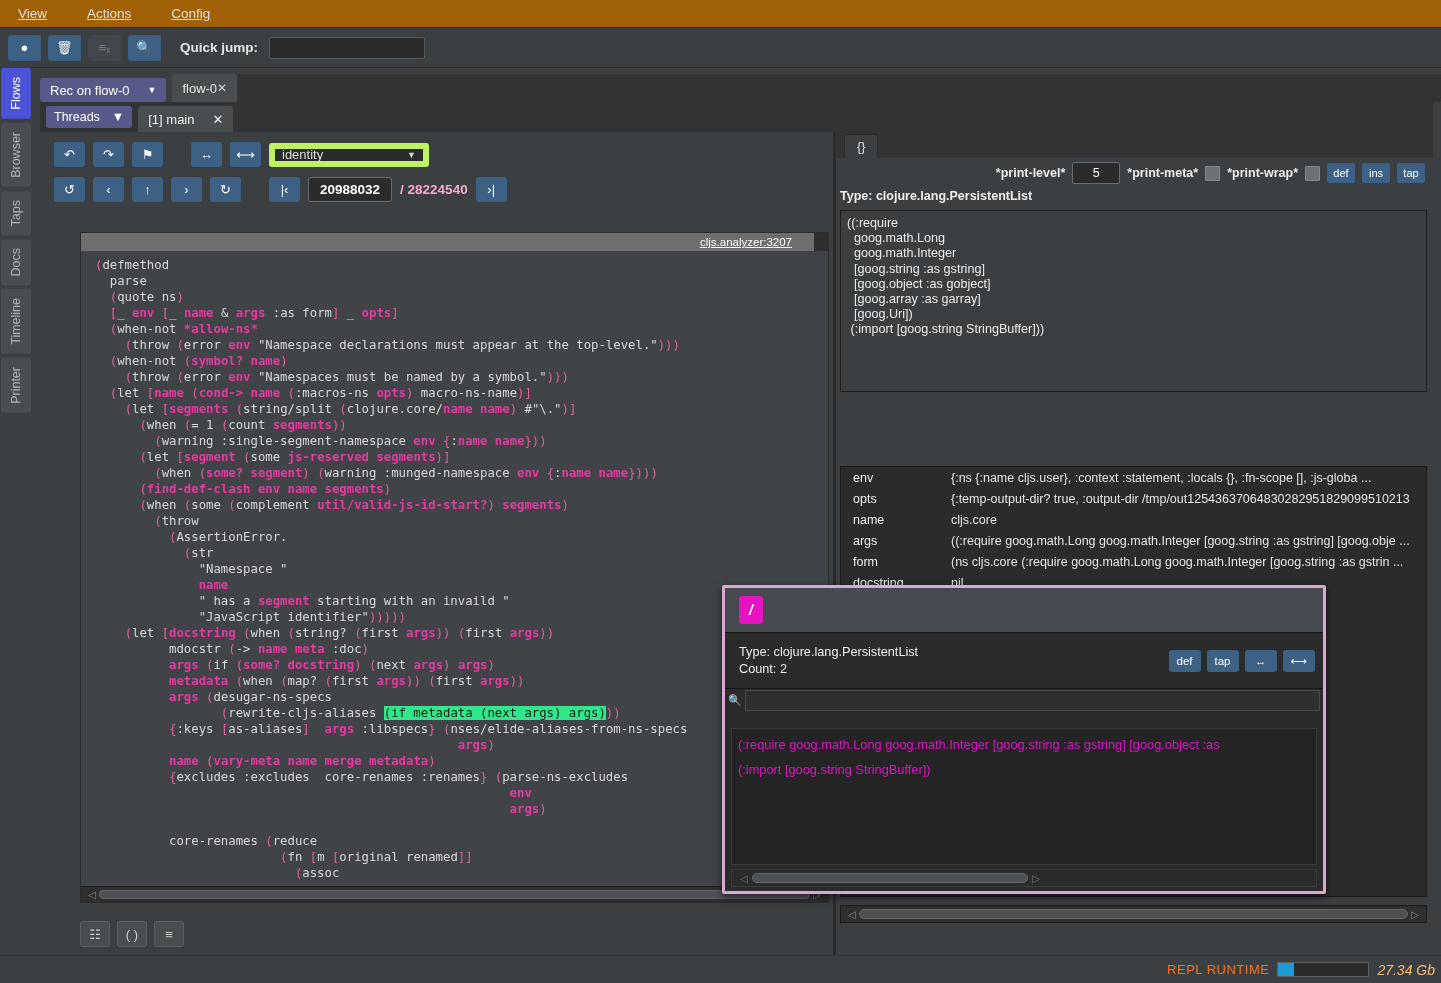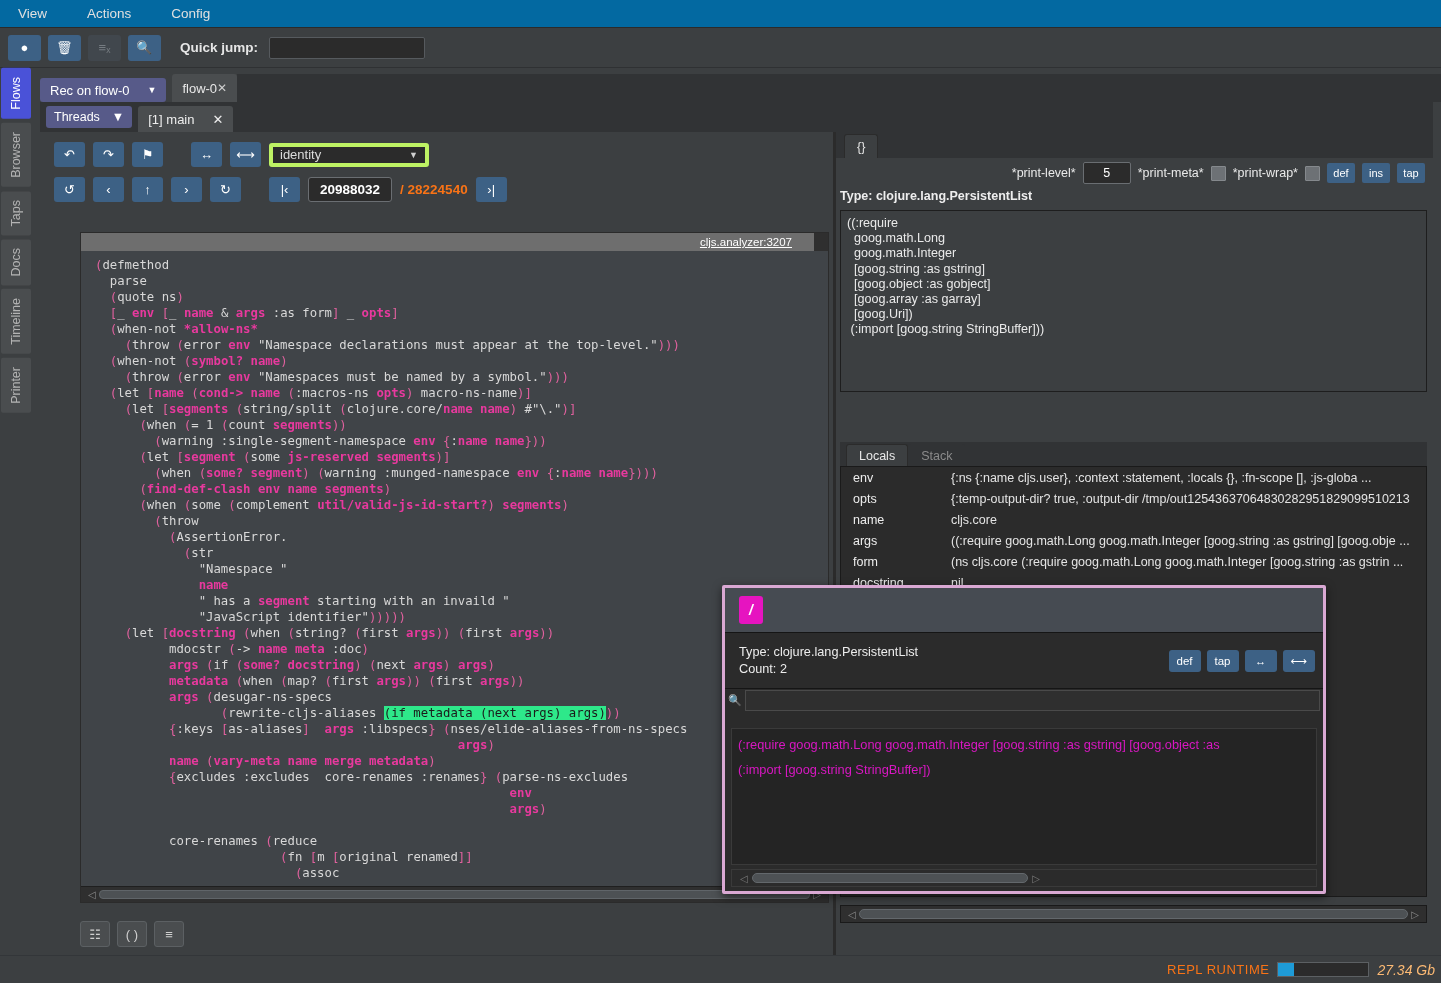--- a/index.html
+++ b/index.html
@@ -10,22 +10,22 @@
     background: #3c3f41;
     font-family: "Liberation Sans", sans-serif;
     font-size: 13px;
     color: #d6d6d6;
     -webkit-font-smoothing: antialiased;
   }
   .app { position: relative; width: 1441px; height: 983px; background: #3c3f41; }
 
   
   .menubar {
-    height: 28px; background: #0369a1; display: flex; align-items: center;
-    padding-left: 14px; gap: 32px; border-bottom: 1px solid #2b2b2b;
+    height: 28px; background: #a16207; display: flex; align-items: center;
+    padding-left: 14px; gap: 32px; border-bottom: 1px solid #2b2b2b; text-decoration: underline;
   }
   .menubar .mi { font-size: 13.5px; color: #e0e0e0; padding: 2px 4px; cursor: default; }
 
   
   .toolbar {
     height: 40px; background: #3c3f41; display: flex; align-items: center;
     padding-left: 8px; gap: 7px; border-bottom: 1px solid #2f3133;
   }
   .tbtn {
     width: 33px; height: 26px; background: #3d6185; border: none; border-radius: 3px;
@@ -95,31 +95,31 @@
   
   .ctlrow { display: flex; align-items: center; gap: 8px; padding: 10px 0 0 14px; }
   .ctlrow2 { display: flex; align-items: center; gap: 8px; padding: 10px 0 0 14px; }
   .cbtn {
     width: 31px; height: 25px; background: #3d6185; border: none; border-radius: 3px;
     color: #ffffff; font-size: 13px; display: flex; align-items: center; justify-content: center;
     cursor: pointer;
   }
   .gap { width: 12px; }
   .sel {
-    width: 160px; height: 24px; background: #2b2b2b; border: 4px solid #bef264;
+    width: 160px; height: 24px; background: #2b2b2b; border: 6px solid #bef264;
     border-radius: 3px; color: #dcdcdc; font-size: 13px; display: flex; align-items: center;
     justify-content: space-between; padding: 0 7px; cursor: pointer;
   }
   .sel .caret { font-size: 9px; color: #d0d0d0; }
   .counter {
     height: 25px; background: #2b2b2b; border: 1px solid #6a6e72; border-radius: 3px;
     color: #ffffff; font-size: 13.5px; font-weight: 700; display: flex; align-items: center;
     padding: 0 11px;
   }
-  .total { font-size: 13.5px; color: #f97316; font-weight: 700; }
+  .total { font-size: 13.5px; color: #f9a8d4; font-weight: 700; }
 
   
   .codebox {
     position: absolute; left: 40px; right: 4px; top: 100px; bottom: 52px;
     background: #3c3f41; border: 1px solid #2b2b2b; display: flex; flex-direction: column;
   }
   .codehdr {
     height: 18px; background: #6e6e6e; display: flex; align-items: center;
     justify-content: flex-end; padding-right: 36px; position: relative;
   }
@@ -156,21 +156,21 @@
   .insp-tabbar { height: 26px; background: #313335; display: flex; align-items: flex-end; padding-left: 8px; }
   .insp-tab {
     height: 24px; background: #3c3f41; border: 1px solid #2b2b2b; border-bottom: none;
     color: #e2e2e2; font-size: 12.5px; padding: 0 12px; display: inline-flex; align-items: center;
     border-radius: 3px 3px 0 0; cursor: pointer;
   }
   .printrow {
     height: 30px; display: flex; align-items: center; justify-content: flex-end;
     gap: 7px; padding-right: 8px; background: #3c3f41;
   }
-  .plabel { font-size: 12.5px; color: #eaeaea; font-weight: 400; }
+  .plabel { font-size: 12.5px; color: #eaeaea; font-weight: 700; }
   .pnum {
     width: 48px; height: 22px; background: #2b2b2b; border: 1px solid #6a6e72; border-radius: 2px;
     color: #fff; font-size: 12.5px; text-align: center; line-height: 20px;
   }
   .pchk { width: 15px; height: 15px; background: #6d7175; border: 1px solid #85898d; border-radius: 1px; cursor: pointer; }
   .minibtn {
     height: 20px; min-width: 28px; background: #3d6185; border: none; border-radius: 2px;
     color: #fff; font-size: 11px; display: inline-flex; align-items: center; justify-content: center;
     padding: 0 6px; cursor: pointer;
   }
@@ -463,24 +463,20 @@
 
           <div class="valuebox">((:require
   goog.math.Long
   goog.math.Integer
   [goog.string :as gstring]
   [goog.object :as gobject]
   [goog.array :as garray]
   [goog.Uri])
  (:import [goog.string StringBuffer]))</div>
 
-          <div class="ls-tabbar">
-            <div class="ls-tab">Locals</div>
-            <div class="ls-tab inactive">Stack</div>
-          </div>
 
           <div class="localsbox" id="locals-area">
               <div class="lrow">
                 <span class="lk">env</span>
                 <span class="lv">{:ns {:name cljs.user}, :context :statement, :locals {}, :fn-scope [], :js-globa ...</span>
               </div>
               <div class="lrow">
                 <span class="lk">opts</span>
                 <span class="lv">{:temp-output-dir? true, :output-dir /tmp/out12543637064830282951829099510213</span>
               </div>

